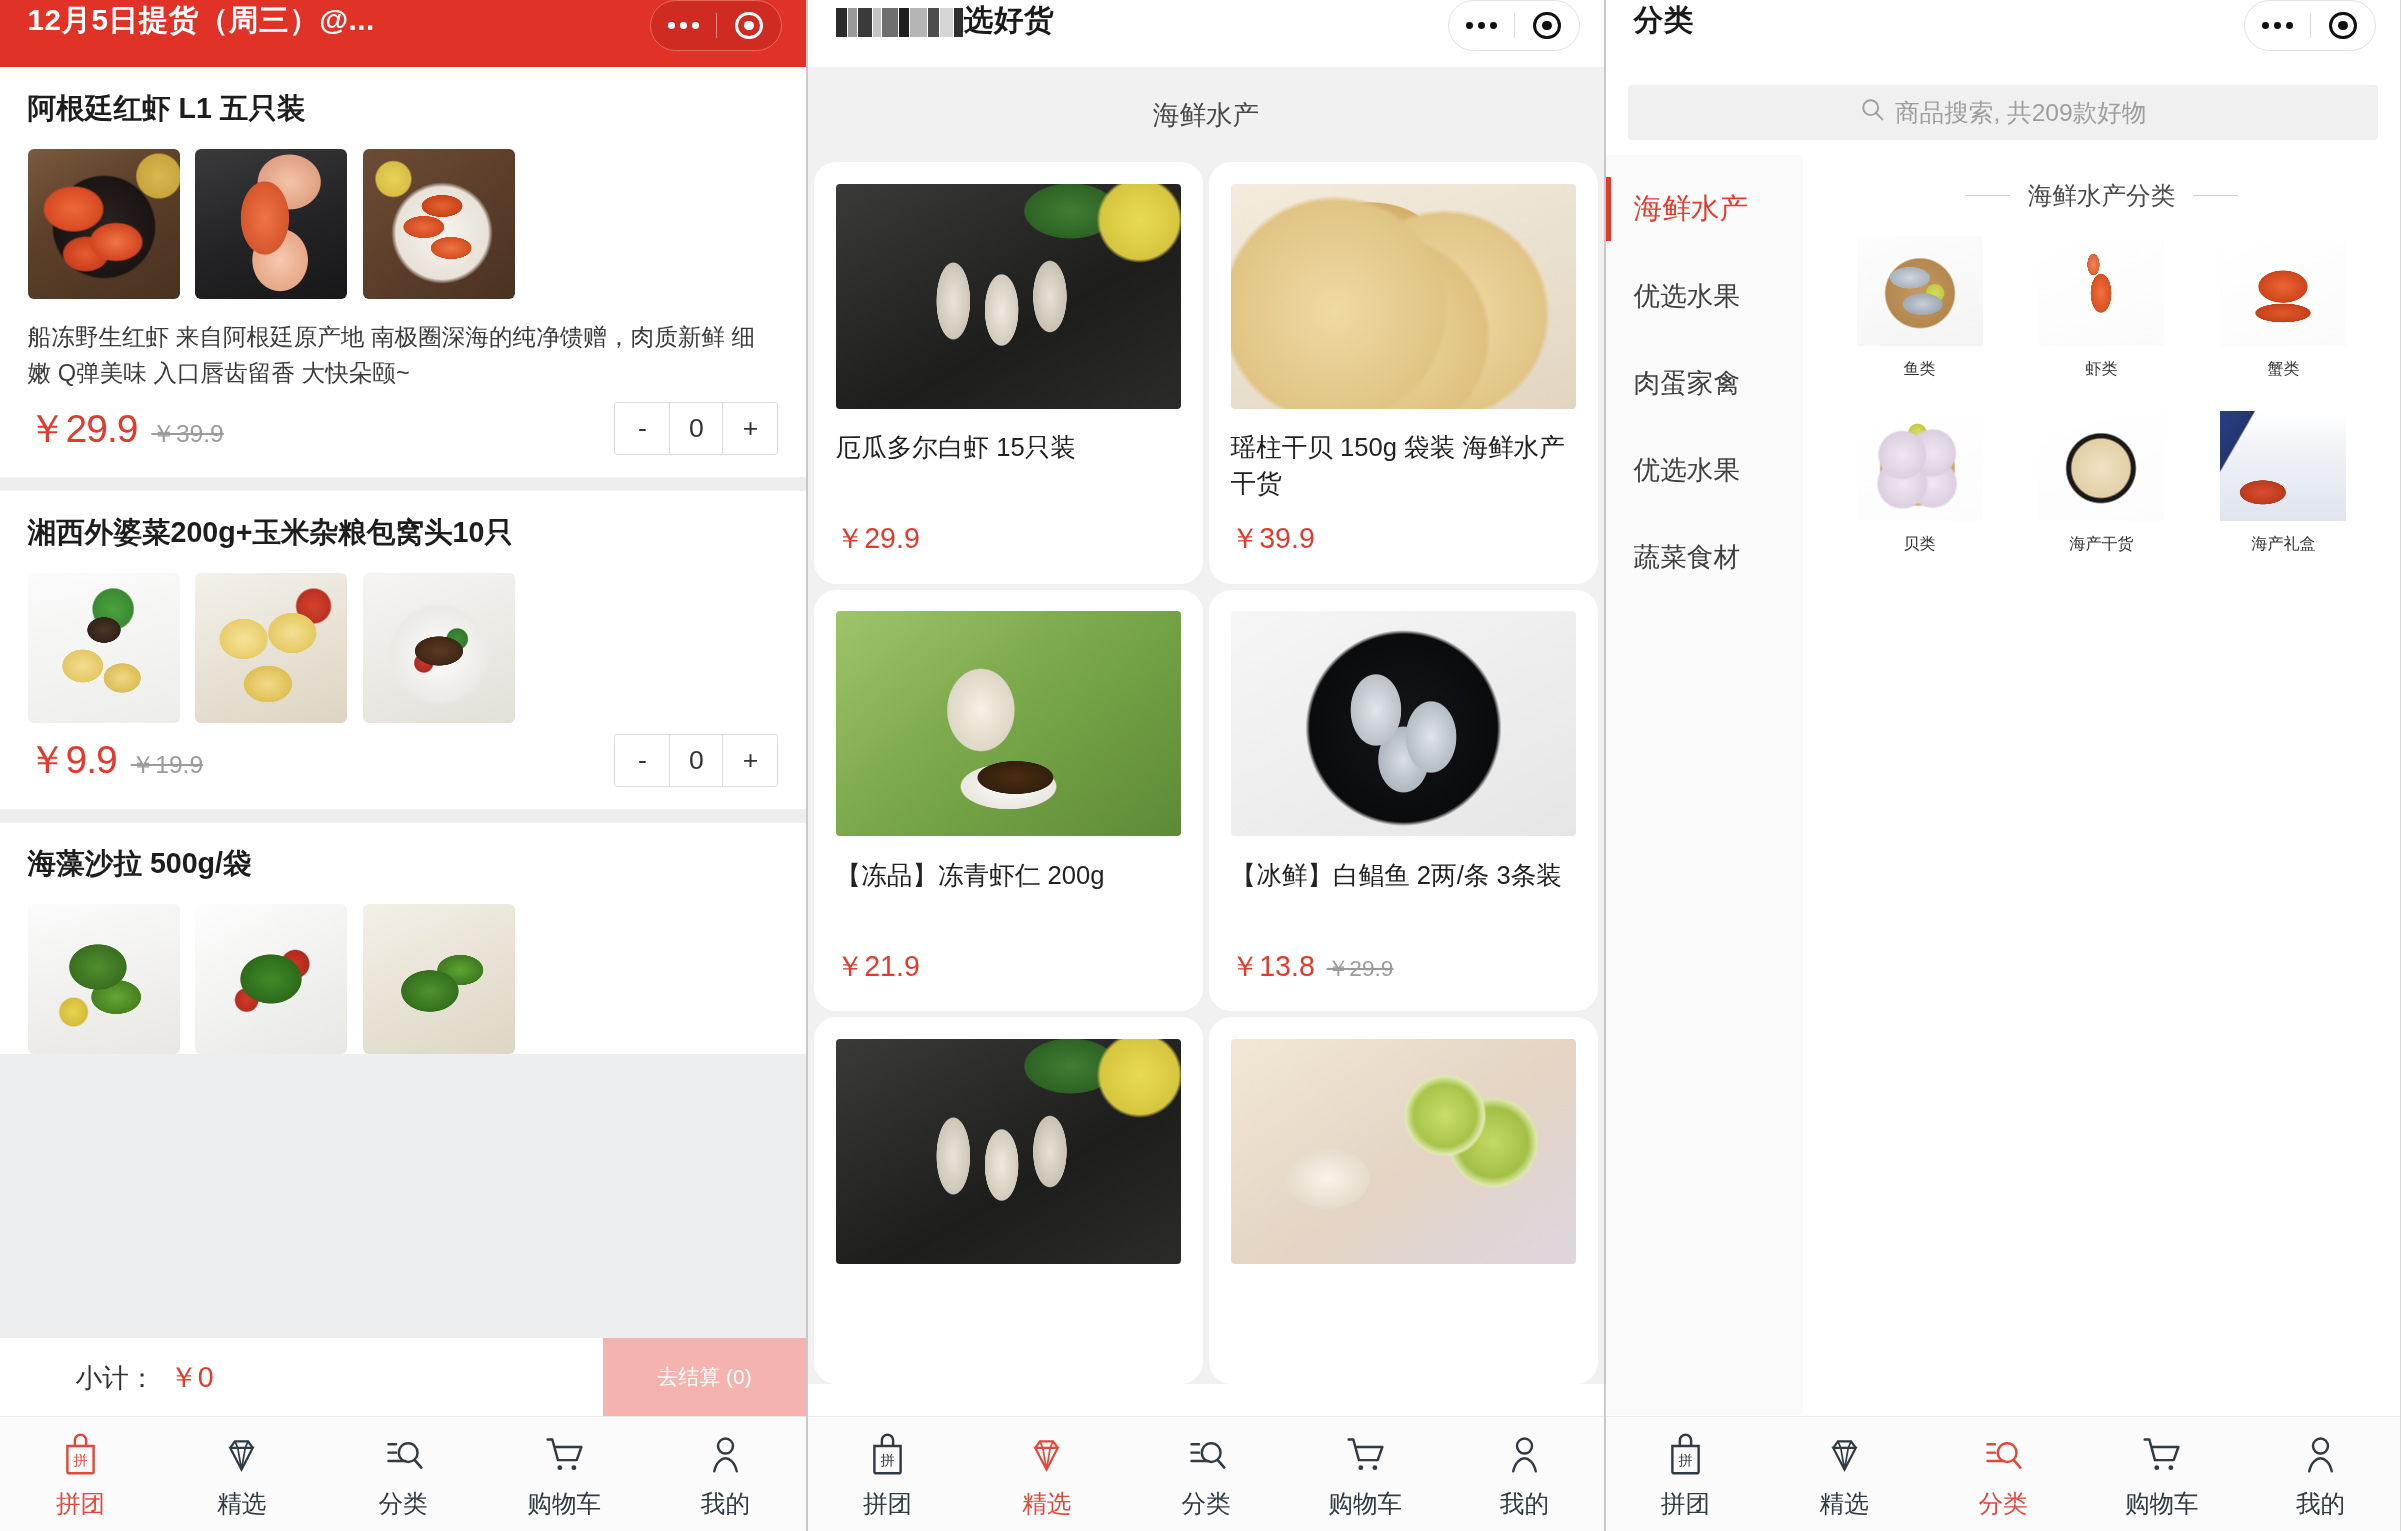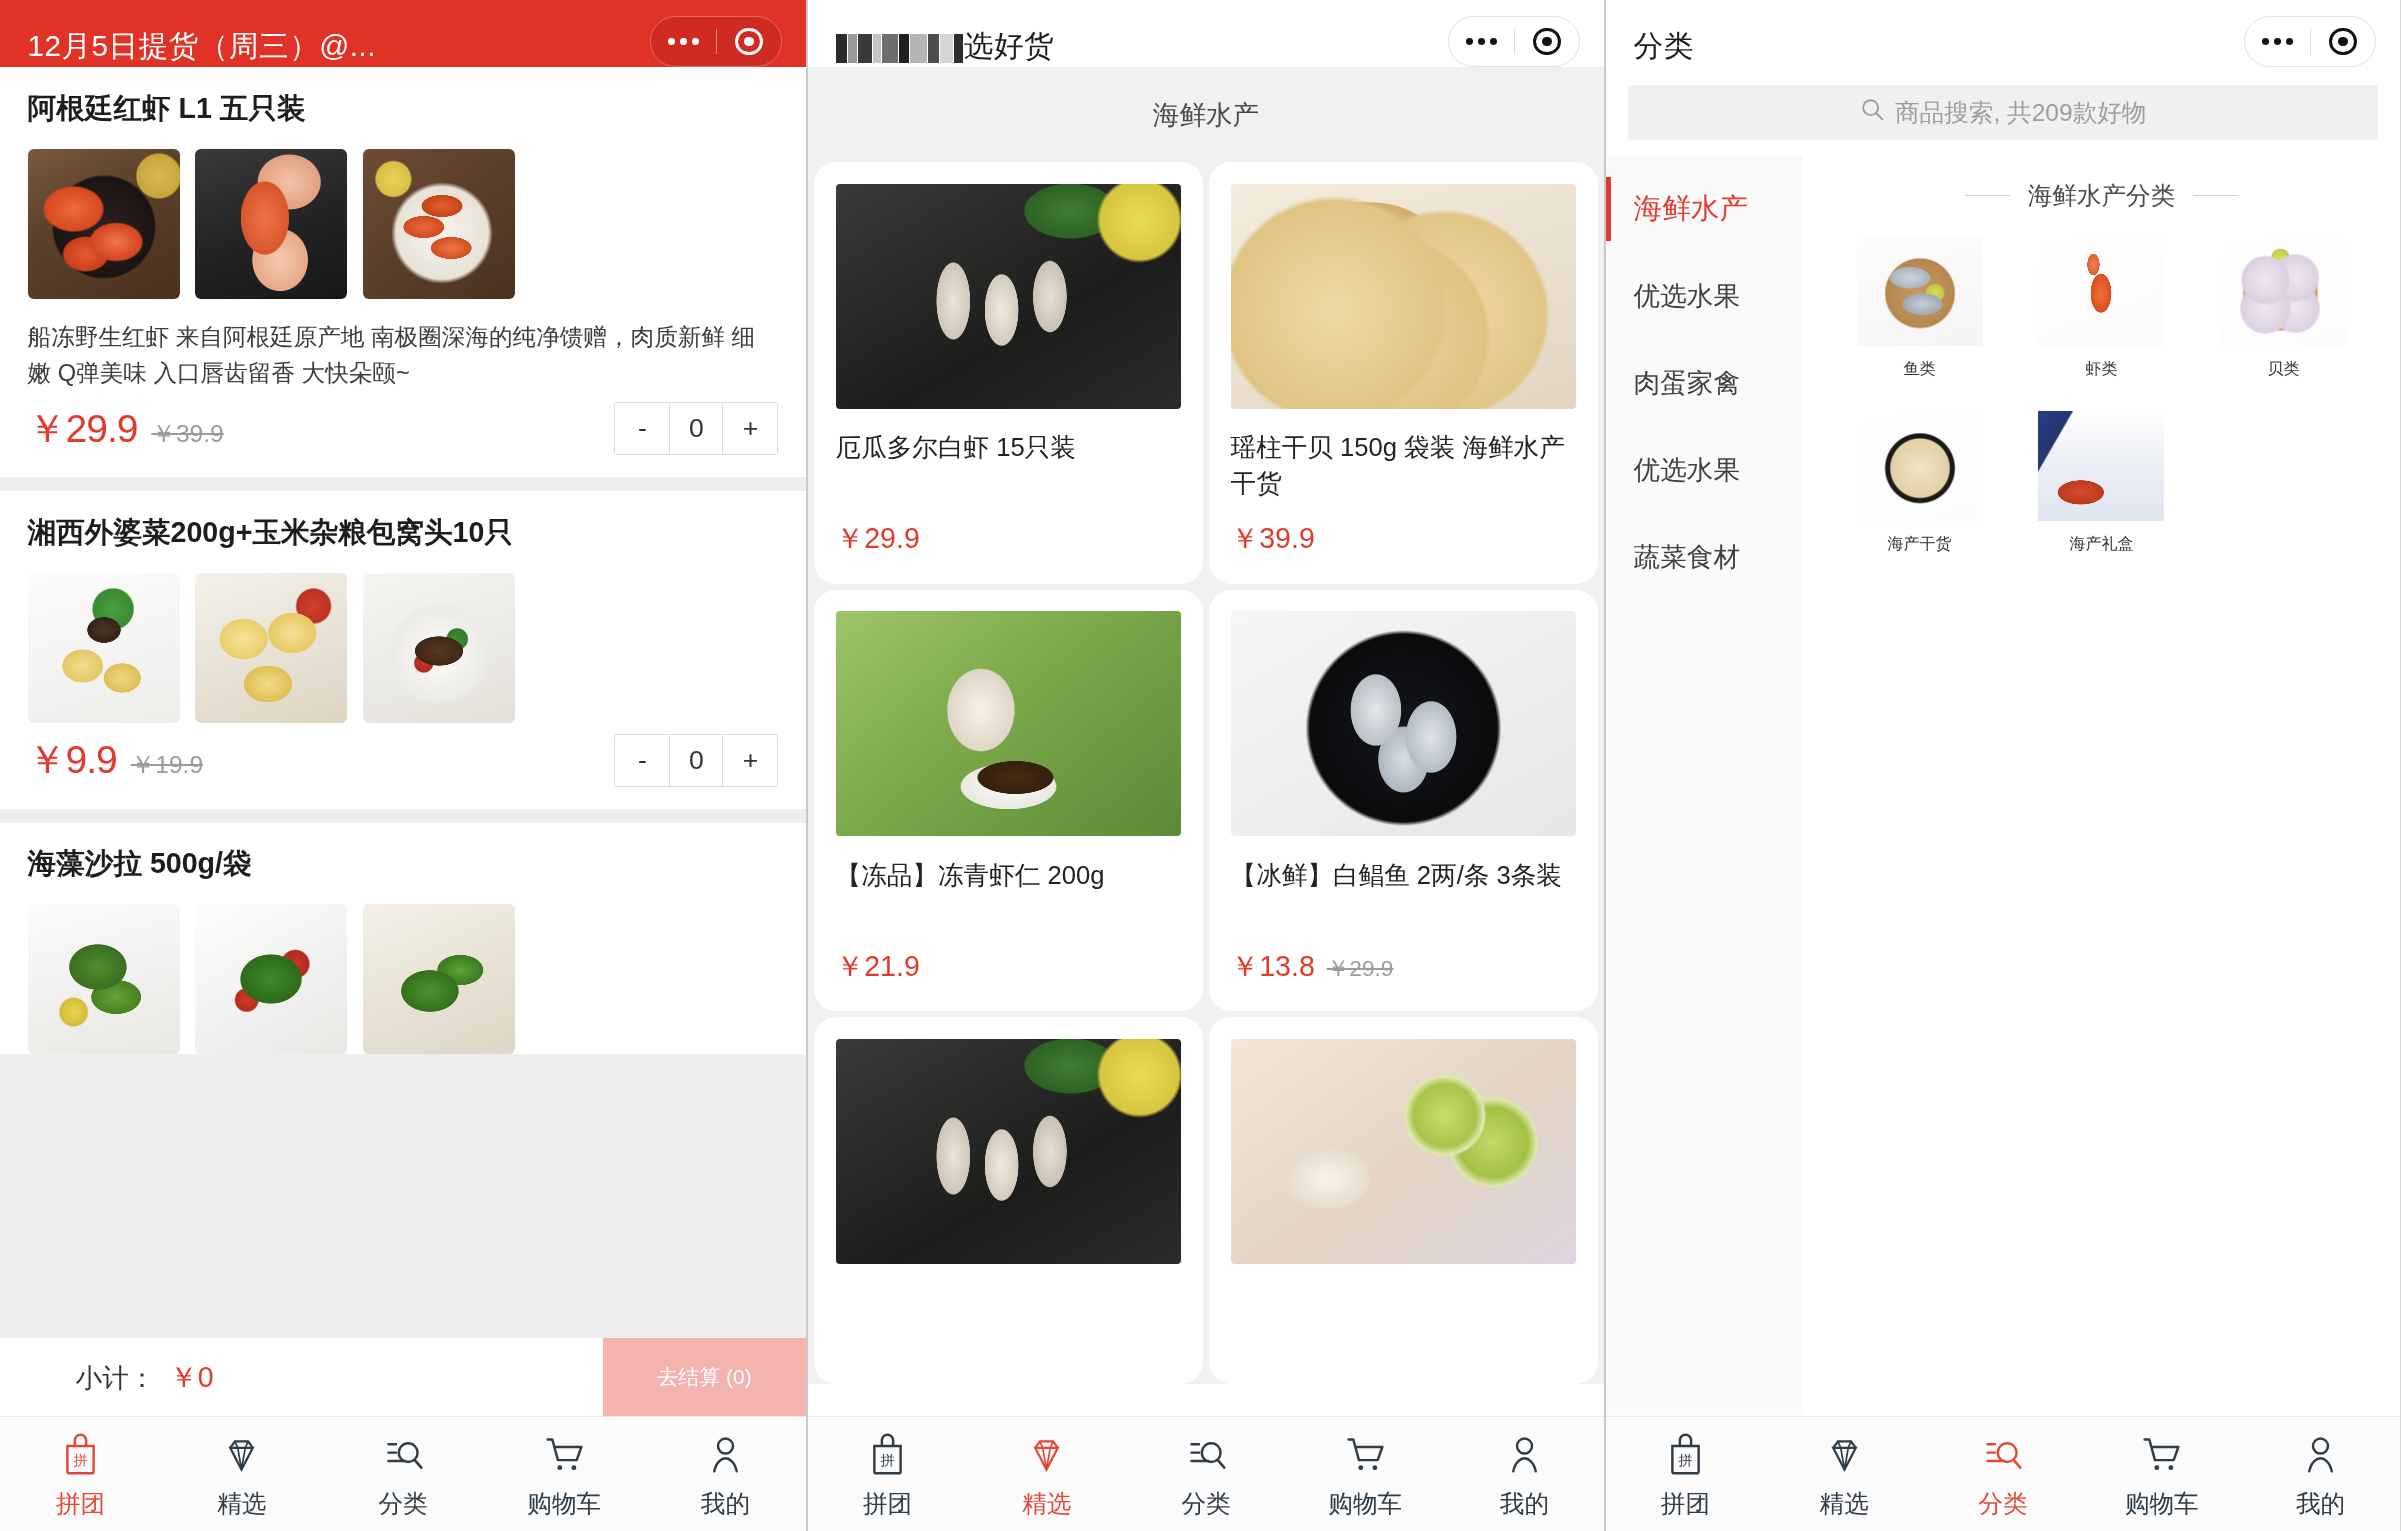--- a/index.html
+++ b/index.html
@@ -19,22 +19,23 @@
     flex-direction: column;
     border-right: 2px solid #c9c9c9;
   }
   .phone.p1 { width: 808px; }
   .phone.p2 { width: 798px; }
   .phone.p3 { width: 794px; border-right: none; }
 
   
   .topbar {
     height: 67px; flex: 0 0 67px;
-    display: flex; align-items: flex-end; justify-content: space-between;
+    display: flex; align-items: flex-start; justify-content: space-between;
     padding: 0 23.6px 0 27.6px;
+    font-weight: bold;
   }
   .topbar.red { background: #e13228; }
   .topbar.white { background: #ffffff; }
   .top-title { font-size: 29.6px; letter-spacing: 0.5px; white-space: nowrap; }
   .topbar.red .top-title { color: #ffffff; }
   .topbar.white .top-title { color: #1a1a1a; }
 
   .title-redacted { display: inline-flex; align-items: center; }
   .redact { display: inline-block; height: 29.6px; margin-right: 1px; vertical-align: middle; }
   .rk1 { width: 11.8px; background: #2b2b2b; }
@@ -628,20 +629,26 @@
               <div class="sub-label">鱼类</div>
             </div>
             <div class="sub-cell">
               <div class="sub-img">
                   <div class="ph-img sh-shrimpcat"></div>
                 </div>
               <div class="sub-label">虾类</div>
             </div>
             <div class="sub-cell">
               <div class="sub-img">
+                  <div class="ph-img sh-crabcat"></div>
+                </div>
+              <div class="sub-label">蟹类</div>
+            </div>
+            <div class="sub-cell">
+              <div class="sub-img">
                   <div class="ph-img sh-shellcat"></div>
                 </div>
               <div class="sub-label">贝类</div>
             </div>
             <div class="sub-cell">
               <div class="sub-img">
                   <div class="ph-img sh-drycat"></div>
                 </div>
               <div class="sub-label">海产干货</div>
             </div>

